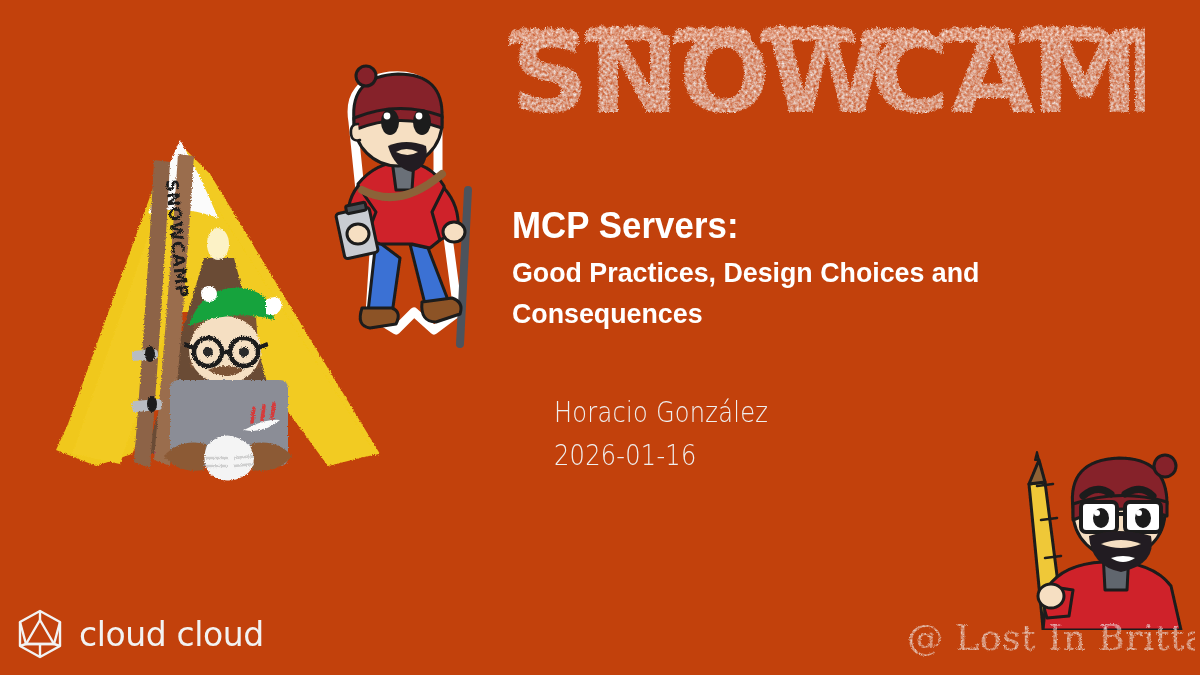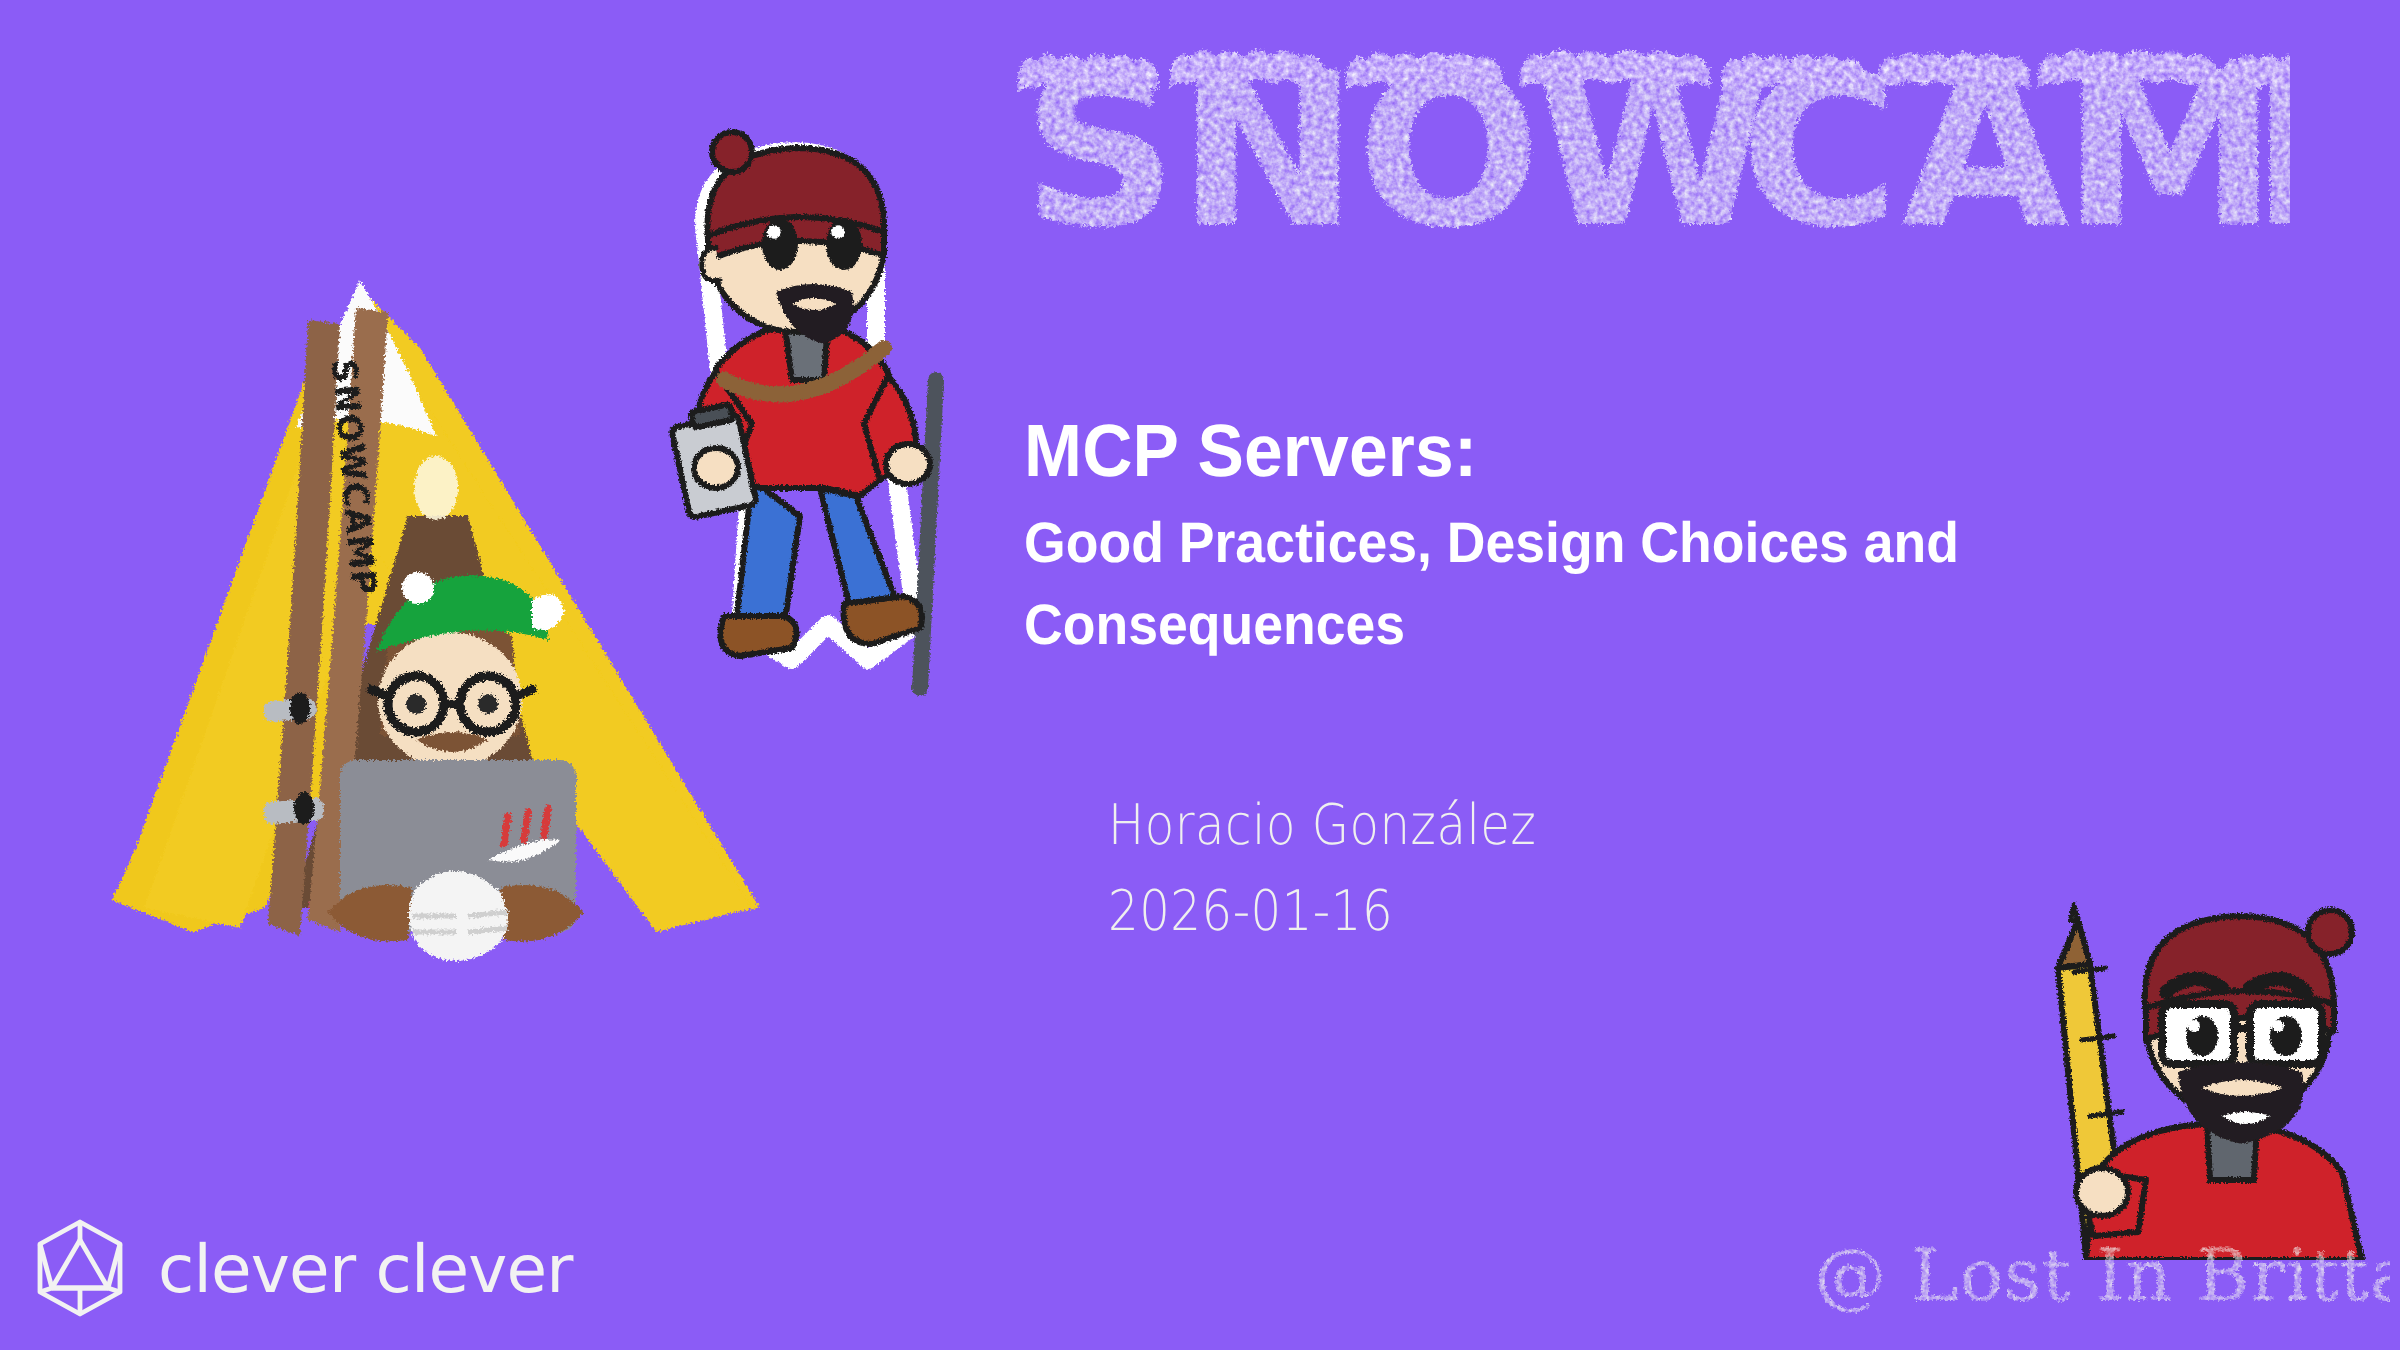--- a/index.html
+++ b/index.html
@@ -5,21 +5,21 @@
 <style>
   html, body {
     margin: 0;
     padding: 0;
     background: #5f5f5f;
   }
   .slide {
     position: relative;
     width: 1200px;
     height: 675px;
-    background: #8b5cf6;
+    background: #c2410c;
     overflow: hidden;
     font-family: "Liberation Sans", sans-serif;
   }
 
   
   .snowcamp-logo {
     position: absolute;
     left: 505px;
     top: 8px;
     width: 640px;
@@ -428,16 +428,16 @@
         <polygon points="26,12 40,36 12,36"></polygon>
         <path d="M26,3 L26,12"></path>
         <path d="M46,14 L40,36"></path>
         <path d="M46,38 L40,36"></path>
         <path d="M26,49 L26,36"></path>
         <path d="M6,38 L12,36"></path>
         <path d="M6,14 L12,36"></path>
         <path d="M12,36 L40,36"></path>
       </g>
     </svg>
-    <span class="cc-word">clever clever</span>
+    <span class="cc-word">cloud cloud</span>
   </div>
 
 </div>
 
 </body></html>

